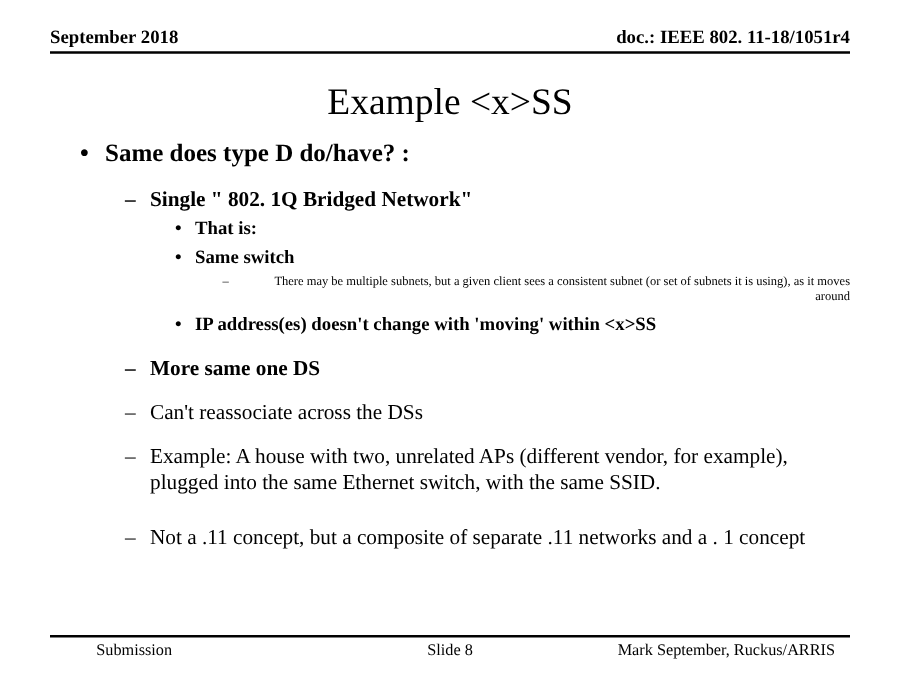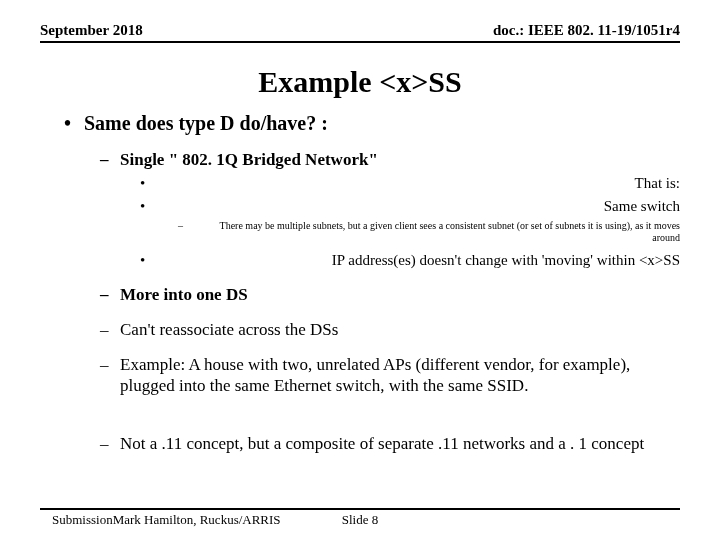--- a/index.html
+++ b/index.html
@@ -1,68 +1,68 @@
 <!DOCTYPE html>
 <html><head>
 <meta charset="utf-8">
 <style>
   * { box-sizing: border-box; margin: 0; padding: 0; }
   html, body { width: 720px; height: 540px; background: #fff; font-family: "Times New Roman", Times, serif; color: #000; }
   .slide { position: relative; width: 720px; height: 540px; overflow: hidden; padding: 22px 40px 0 40px; }
   .header-row { display: flex; justify-content: space-between; align-items: flex-end; font-weight: bold; font-size: 15px; }
   .header-rule { border: none; border-top: 2px solid #000; margin-top: 2px; }
-  .title { text-align: center; font-weight: bold; font-size: 30px; margin-top: 22px; }
+  .title { text-align: center; font-weight: normal; font-size: 30px; margin-top: 22px; }
   .content { margin-top: 12px; }
   .lvl1 { position: relative; font-size: 20px; font-weight: bold; padding-left: 44px; line-height: 1.2; }
   .lvl1::before { content: "•"; position: absolute; left: 24px; top: 0; font-weight: bold; }
   .lvl2 { position: relative; font-size: 17px; font-weight: bold; padding-left: 80px; margin-top: 14px; line-height: 1.25; }
   .lvl2.normal { font-weight: normal; }
   .lvl2::before { content: "–"; position: absolute; left: 60px; top: 0; }
-  .lvl3 { position: relative; font-size: 15px; font-weight: normal; padding-left: 116px; margin-top: 4px; line-height: 1.25; text-align: right; }
+  .lvl3 { position: relative; font-size: 15px; font-weight: bold; padding-left: 116px; margin-top: 4px; line-height: 1.25; }
   .lvl3::before { content: "•"; position: absolute; left: 100px; top: 0; }
   .lvl4 { position: relative; font-size: 10px; font-weight: normal; padding-left: 154px; margin-top: 4px; line-height: 1.25; text-align: right; }
   .lvl4::before { content: "–"; position: absolute; left: 138px; top: 0; }
   .gap { margin-top: 6px; }
-  .gap2 { margin-top: 36px; }
+  .gap2 { margin-top: 22px; }
   .footer { position: absolute; left: 0; right: 0; bottom: 12px; font-size: 13px; }
   .footer-rule { border: none; border-top: 2px solid #000; margin: 0 40px 2px 40px; }
-  .footer-row { display: flex; justify-content: flex-start; padding: 0 52px; }
+  .footer-row { display: flex; justify-content: space-between; padding: 0 52px; margin-left: 25px; }
   .footer-center { position: absolute; left: 0; right: 0; text-align: center; }
 </style>
 </head>
 <body>
 
 <div class="slide">
 
   <div class="header-row">
     <span>September 2018</span>
-    <span>doc.: IEEE 802. 11-19/1051r4</span>
+    <span>doc.: IEEE 802. 11-18/1051r4</span>
   </div>
   <hr class="header-rule">
 
   <div class="title">Example &lt;x&gt;SS</div>
 
   <div class="content">
     <div class="lvl1">Same does type D do/have? :</div>
 
     <div class="lvl2">Single " 802. 1Q Bridged Network"</div>
     <div class="lvl3">That is:</div>
     <div class="lvl3">Same switch</div>
     <div class="lvl4">There may be multiple subnets, but a given client sees a consistent subnet (or set of subnets it is using), as it moves around</div>
     <div class="lvl3 gap">IP address(es) doesn't change with 'moving' within &lt;x&gt;SS</div>
 
-    <div class="lvl2">More into one DS</div>
+    <div class="lvl2">More same one DS</div>
     <div class="lvl2 normal">Can't reassociate across the DSs</div>
     <div class="lvl2 normal">Example: A house with two, unrelated APs (different vendor, for example), plugged into the same Ethernet switch, with the same SSID.</div>
 
     <div class="lvl2 normal gap2">Not a .11 concept, but a composite of separate .11 networks and a . 1 concept</div>
   </div>
 
   <div class="footer">
     <hr class="footer-rule">
     <div class="footer-row">
       <span>Submission</span>
       <span class="footer-center">Slide 8</span>
-      <span>Mark Hamilton, Ruckus/ARRIS</span>
+      <span>Mark September, Ruckus/ARRIS</span>
     </div>
   </div>
 
 </div>
 
 </body></html>

